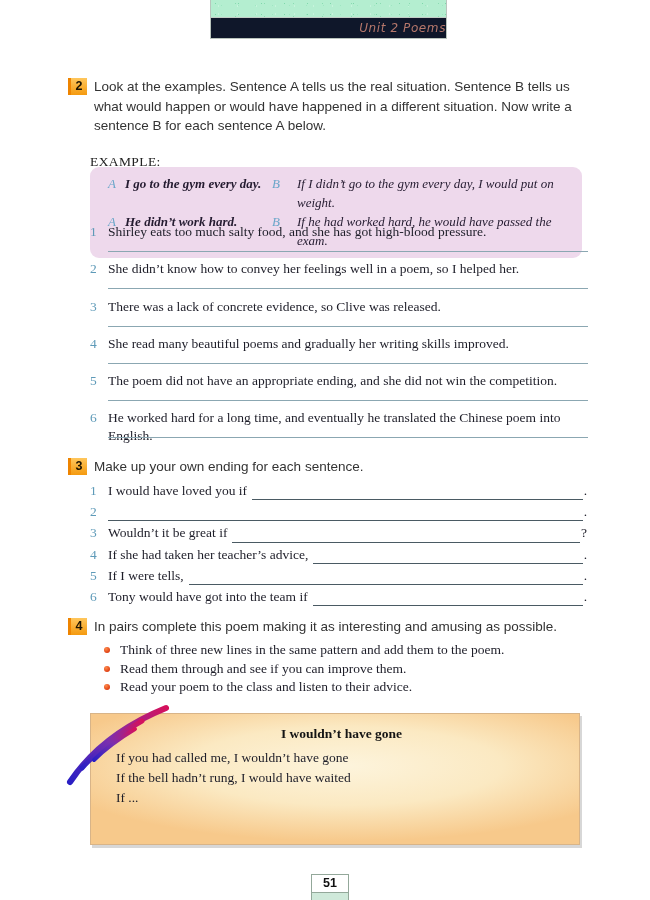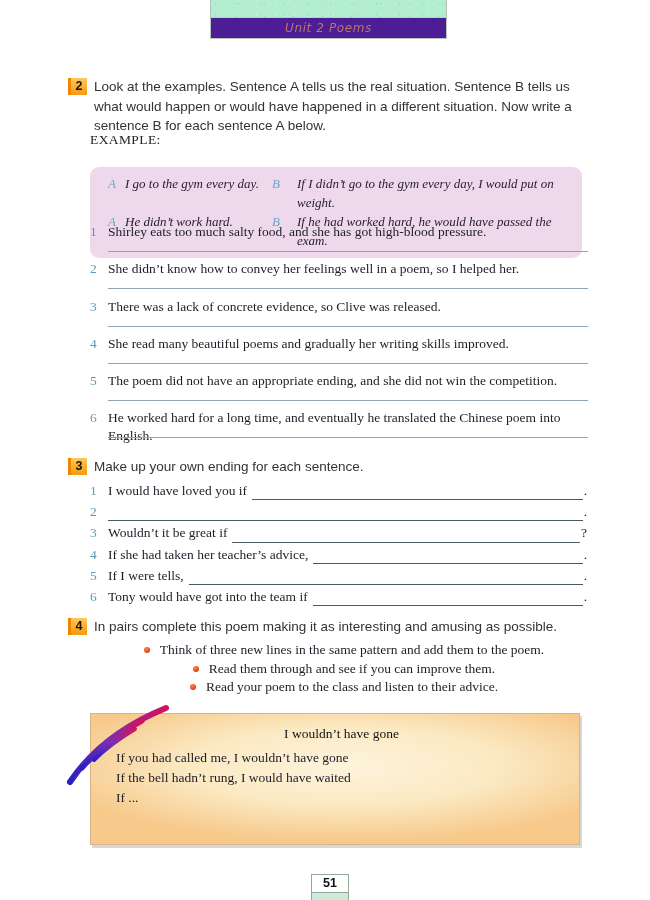--- a/index.html
+++ b/index.html
@@ -8,71 +8,71 @@
 
   
   .unit-header{position:absolute;left:210px;top:0;width:237px;border:1px solid #b9c4bd;border-top:none;box-sizing:border-box;}
   .unit-header-art{height:17px;background-color:#b4eed0;
      background-image:
        radial-gradient(circle 1.2px at 18% 35%, #7fd8ab 50%, transparent 52%),
        radial-gradient(circle 1px at 62% 60%, #9fe7c2 50%, transparent 52%),
        radial-gradient(circle 1.4px at 84% 25%, #8bdcb2 50%, transparent 52%),
        radial-gradient(circle 1px at 40% 75%, #d9f8e8 50%, transparent 52%);
      background-size:23px 11px,17px 9px,29px 13px,19px 8px;}
-  .unit-header-title{height:20px;border-top:1px solid #c2cdc6;background:#4c1d95;text-align:center;
+  .unit-header-title{height:20px;border-top:1px solid #c2cdc6;background:#0f172a;text-align:right;
      font-family:"DejaVu Sans",sans-serif;font-style:italic;font-size:12px;line-height:20px;
      color:#b5776b;letter-spacing:0.6px;}
 
   
   .ex-head{position:absolute;display:flex;gap:7px;align-items:flex-start;}
   .badge{flex:0 0 auto;display:inline-block;width:16px;height:17px;margin-top:1px;
      background:linear-gradient(180deg,#ffc75d,#f49a0f);border-left:3px solid #ee8400;
      color:#1e1400;font-family:"Liberation Sans",sans-serif;font-weight:bold;font-size:12.5px;
      text-align:center;line-height:17px;}
   .ex-instruction{margin:0;font-family:Liberation Sans, sans-serif;font-size:13.5px;
      line-height:19.5px;color:#333;}
   #ex2-head{left:68px;top:77px;width:530px;}
   #ex2-head .ex-instruction{width:504px;}
   #ex3-head{left:68px;top:457px;width:530px;}
   #ex4-head{left:68px;top:617px;width:540px;}
 
   
-  .example-label{position:absolute;left:90px;top:132px;font-size:13.5px;color:#222;letter-spacing:0.4px;}
+  .example-label{position:absolute;left:90px;top:154px;font-size:13.5px;color:#222;letter-spacing:0.4px;}
   .example-box{position:absolute;left:90px;top:167px;width:492px;box-sizing:border-box;
      background:#eed9ec;border-radius:9px;padding:7px 8px 8px 18px;}
   .example-row{display:flex;font-style:italic;font-size:13px;line-height:19px;color:#241b30;}
   .ab{flex:0 0 17px;color:#69a6c9;}
-  .a-text{flex:0 0 147px;}
+  .a-text{flex:0 0 147px;font-weight:bold;}
   .b-text{flex:1;margin-left:8px;}
 
   
   .ex2-items{position:absolute;left:90px;top:223px;width:498px;}
   .ex2-item{position:relative;height:37.3px;}
   .ex2-row{display:flex;font-size:13.5px;line-height:18px;}
   .item-num{flex:0 0 18px;color:#5e9ab8;}
   .ex2-line{position:absolute;left:18px;right:0;top:28px;border-top:1px solid #8ba7b2;}
 
   
   .ex3-items{position:absolute;left:90px;top:482px;width:497px;}
   .ex3-item{display:flex;height:21.2px;font-size:13.5px;line-height:18px;}
   .ex3-text{white-space:nowrap;padding-right:5px;}
   .ex3-fill{flex:1;border-bottom:1px solid #4a5a63;margin-bottom:3px;}
   .ex3-end{flex:0 0 auto;padding-left:1px;}
 
   
   .ex4-bullets{position:absolute;left:104px;top:641px;width:480px;}
-  .bullet-row{display:flex;align-items:center;gap:10px;height:18.6px;font-size:13.5px;justify-content:center;}
+  .bullet-row{display:flex;align-items:center;gap:10px;height:18.6px;font-size:13.5px;}
   .bullet-dot{flex:0 0 6px;width:6px;height:6px;border-radius:50%;
      background:radial-gradient(circle at 35% 30%, #ff8a4a, #dc3b10 75%);}
 
   
   .poem-box{position:absolute;left:90px;top:713px;width:490px;height:132px;box-sizing:border-box;
      background:radial-gradient(ellipse 62% 58% at 52% 40%, #fdf4dc 0%, #fbe9c2 52%, #f7c98b 100%);
      border:1px solid #d8b488;box-shadow:2px 3px 0 rgba(140,140,140,0.35);}
-  .poem-title{text-align:center;font-weight:normal;font-size:13.5px;margin:12px 0 6px 13px;color:#141414;}
+  .poem-title{text-align:center;font-weight:bold;font-size:13.5px;margin:12px 0 6px 13px;color:#141414;}
   .poem-line{margin-left:25px;font-size:13.5px;line-height:20px;}
   .swoosh{position:absolute;left:56px;top:696px;width:120px;height:92px;}
 
   
   .footer-box{position:absolute;left:311px;top:874px;width:38px;border:1px solid #93a89a;box-sizing:border-box;}
   .footer-num{height:17px;background:#fff;border-bottom:1px solid #93a89a;text-align:center;
      font-family:"Liberation Sans",sans-serif;font-weight:bold;font-size:12.5px;line-height:17px;color:#111;}
   .footer-green{height:8px;background:#cfe9da;}
 </style>
 </head>

